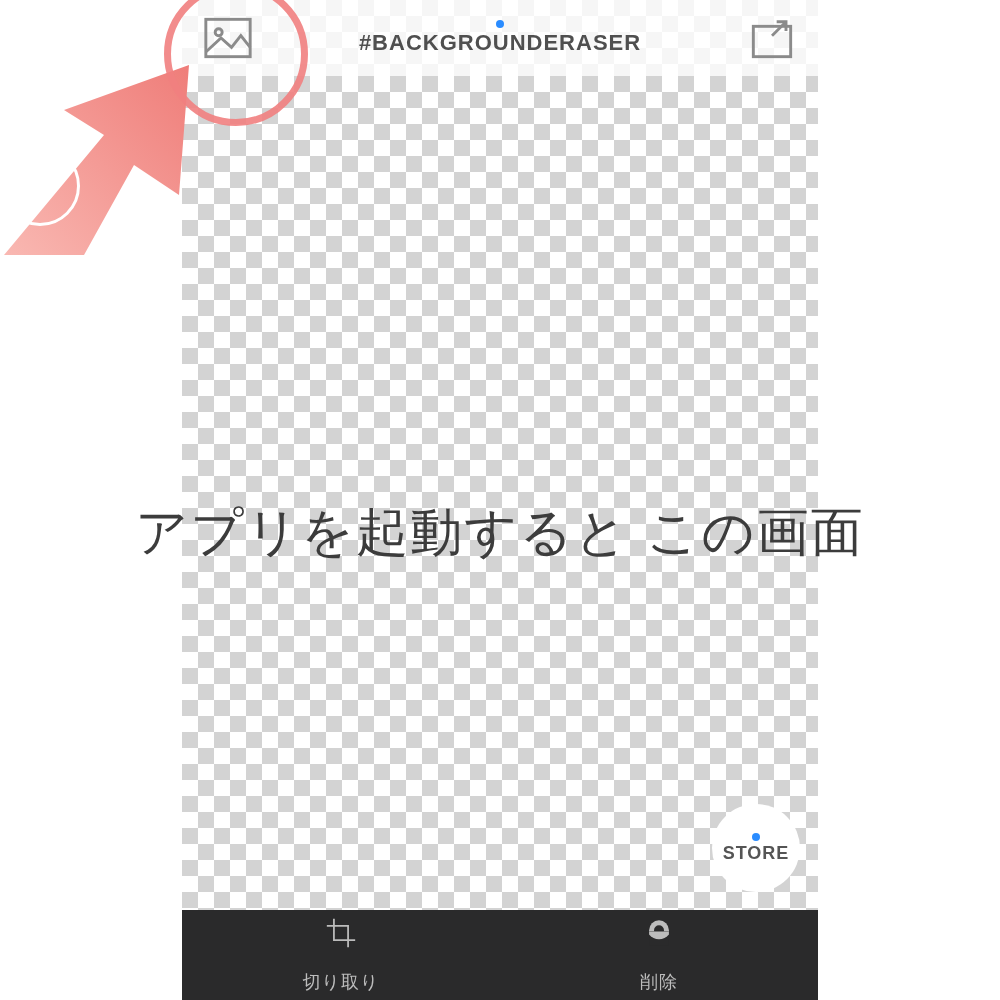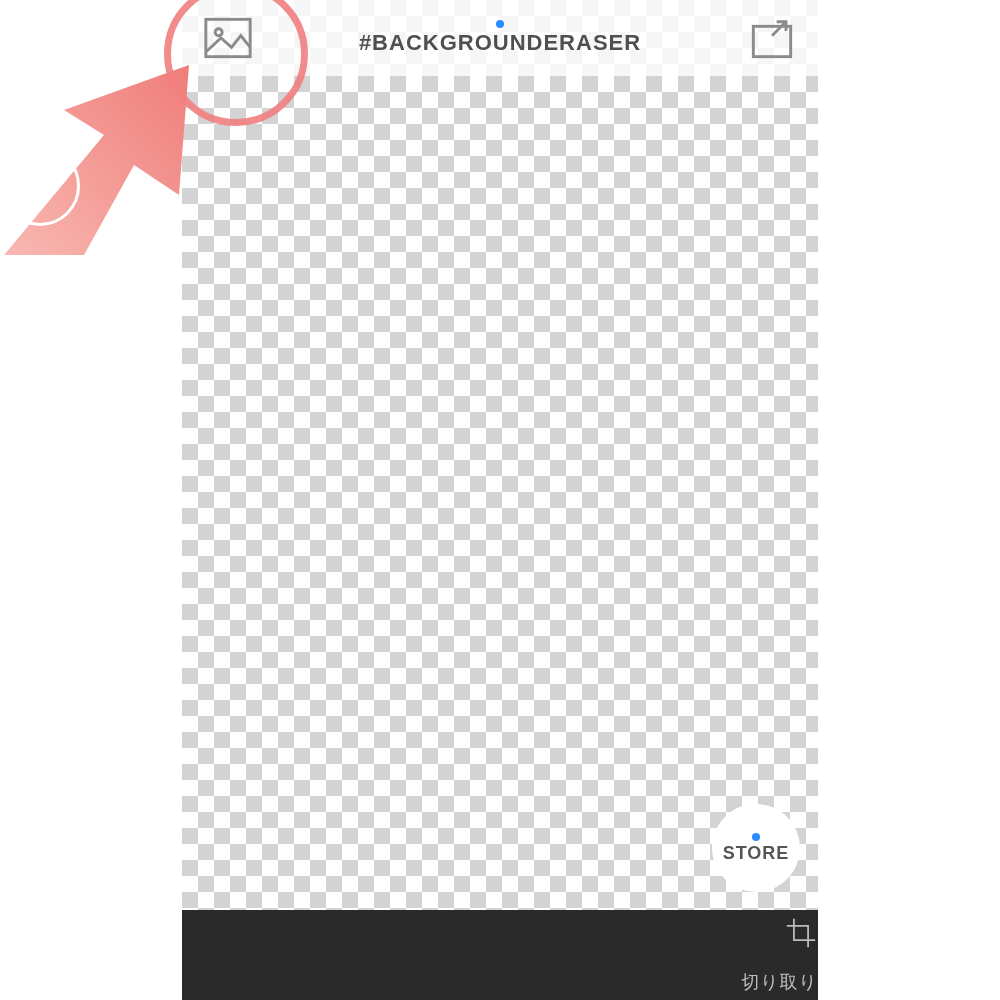--- a/index.html
+++ b/index.html
@@ -24,21 +24,21 @@
   .hdr-dot{width:8px;height:8px;border-radius:50%;background:#2a8cff;margin-bottom:2px;}
   .hdr-title{font-size:22px;letter-spacing:1px;font-weight:600;color:#4f4f4f;}
   
   .canvas{position:relative;height:calc(1000px - 76px - 90px);}
   
   .store{position:absolute;right:18px;bottom:18px;width:88px;height:88px;border-radius:50%;background:#fff;display:flex;flex-direction:column;align-items:center;justify-content:center;cursor:pointer;}
   .store-dot{width:8px;height:8px;border-radius:50%;background:#2a8cff;margin-bottom:2px;}
   .store-label{font-size:18px;font-weight:600;letter-spacing:1px;color:#555;}
   
   .toolbar{position:absolute;left:0;right:0;bottom:0;height:90px;background:#2a2a2b;display:flex;}
-  .tool{flex:1;display:flex;flex-direction:column;align-items:flex-end;justify-content:center;gap:20px;color:#bcbcbc;cursor:pointer;}
+  .tool{flex:1;display:flex;flex-direction:column;align-items:center;justify-content:center;gap:20px;color:#bcbcbc;cursor:pointer;}
   .tool svg{width:34px;height:34px;}
   .tool-label{font-size:18px;letter-spacing:1px;}
   
   .anno-circle{position:absolute;left:164px;top:-18px;width:130px;height:130px;border-radius:50%;border:7px solid rgba(241,128,128,0.9);pointer-events:none;z-index:5;}
   
   .anno-arrow{position:absolute;left:-6px;top:45px;width:220px;height:220px;z-index:4;pointer-events:none;}
   .anno-arrow svg{width:100%;height:100%;}
   .anno-num{position:absolute;left:0px;top:146px;width:74px;height:74px;border:3px solid #fff;border-radius:50%;display:flex;align-items:center;justify-content:center;color:#fff;font-size:42px;font-weight:300;z-index:6;pointer-events:none;}
   
   .anno-text{position:absolute;left:0;right:0;top:498px;text-align:center;font-size:52px;color:#3c3c3c;font-weight:200;letter-spacing:2px;pointer-events:none;white-space:nowrap;}
@@ -85,33 +85,43 @@
     </div>
 
     <div class="toolbar">
       <div class="tool">
         <svg viewBox="0 0 48 48" fill="none" stroke="currentColor" stroke-width="2.5">
           <polyline points="14,4 14,34 44,34"></polyline>
           <polyline points="4,14 34,14 34,44"></polyline>
         </svg>
         <span class="tool-label">切り取り</span>
       </div>
+      <div class="tool">
+        <svg viewBox="0 0 48 48" fill="currentColor">
+          <path d="M24 6a14 14 0 0 1 14 14v2H10v-2A14 14 0 0 1 24 6z"></path>
+          <circle cx="24" cy="20" r="7" fill="#2a2a2b"></circle>
+          <rect x="10" y="22" width="28" height="20" rx="2" fill="#2a2a2b"></rect>
+          <path d="M10 22h28v4a18 18 0 0 1-28 0z"></path>
+        </svg>
+        <span class="tool-label">削除</span>
+      </div>
     </div>
 
   </div>
 
   <div class="anno-circle"></div>
 
   <div class="anno-arrow">
     <svg viewBox="0 0 220 220">
       <defs>
         <linearGradient id="arrGrad" x1="0" y1="1" x2="1" y2="0">
           <stop offset="0" stop-color="#f9b8b2"></stop>
           <stop offset="1" stop-color="#ef7d79"></stop>
         </linearGradient>
       </defs>
       <polygon points="10,210 90,210 140,120 185,150 195,20 70,65 110,90" fill="url(#arrGrad)"></polygon>
     </svg>
   </div>
   <div class="anno-num">①</div>
 
+  <div class="anno-text">アプリを起動すると この画面</div>
 
 </div>
 
 </body></html>

